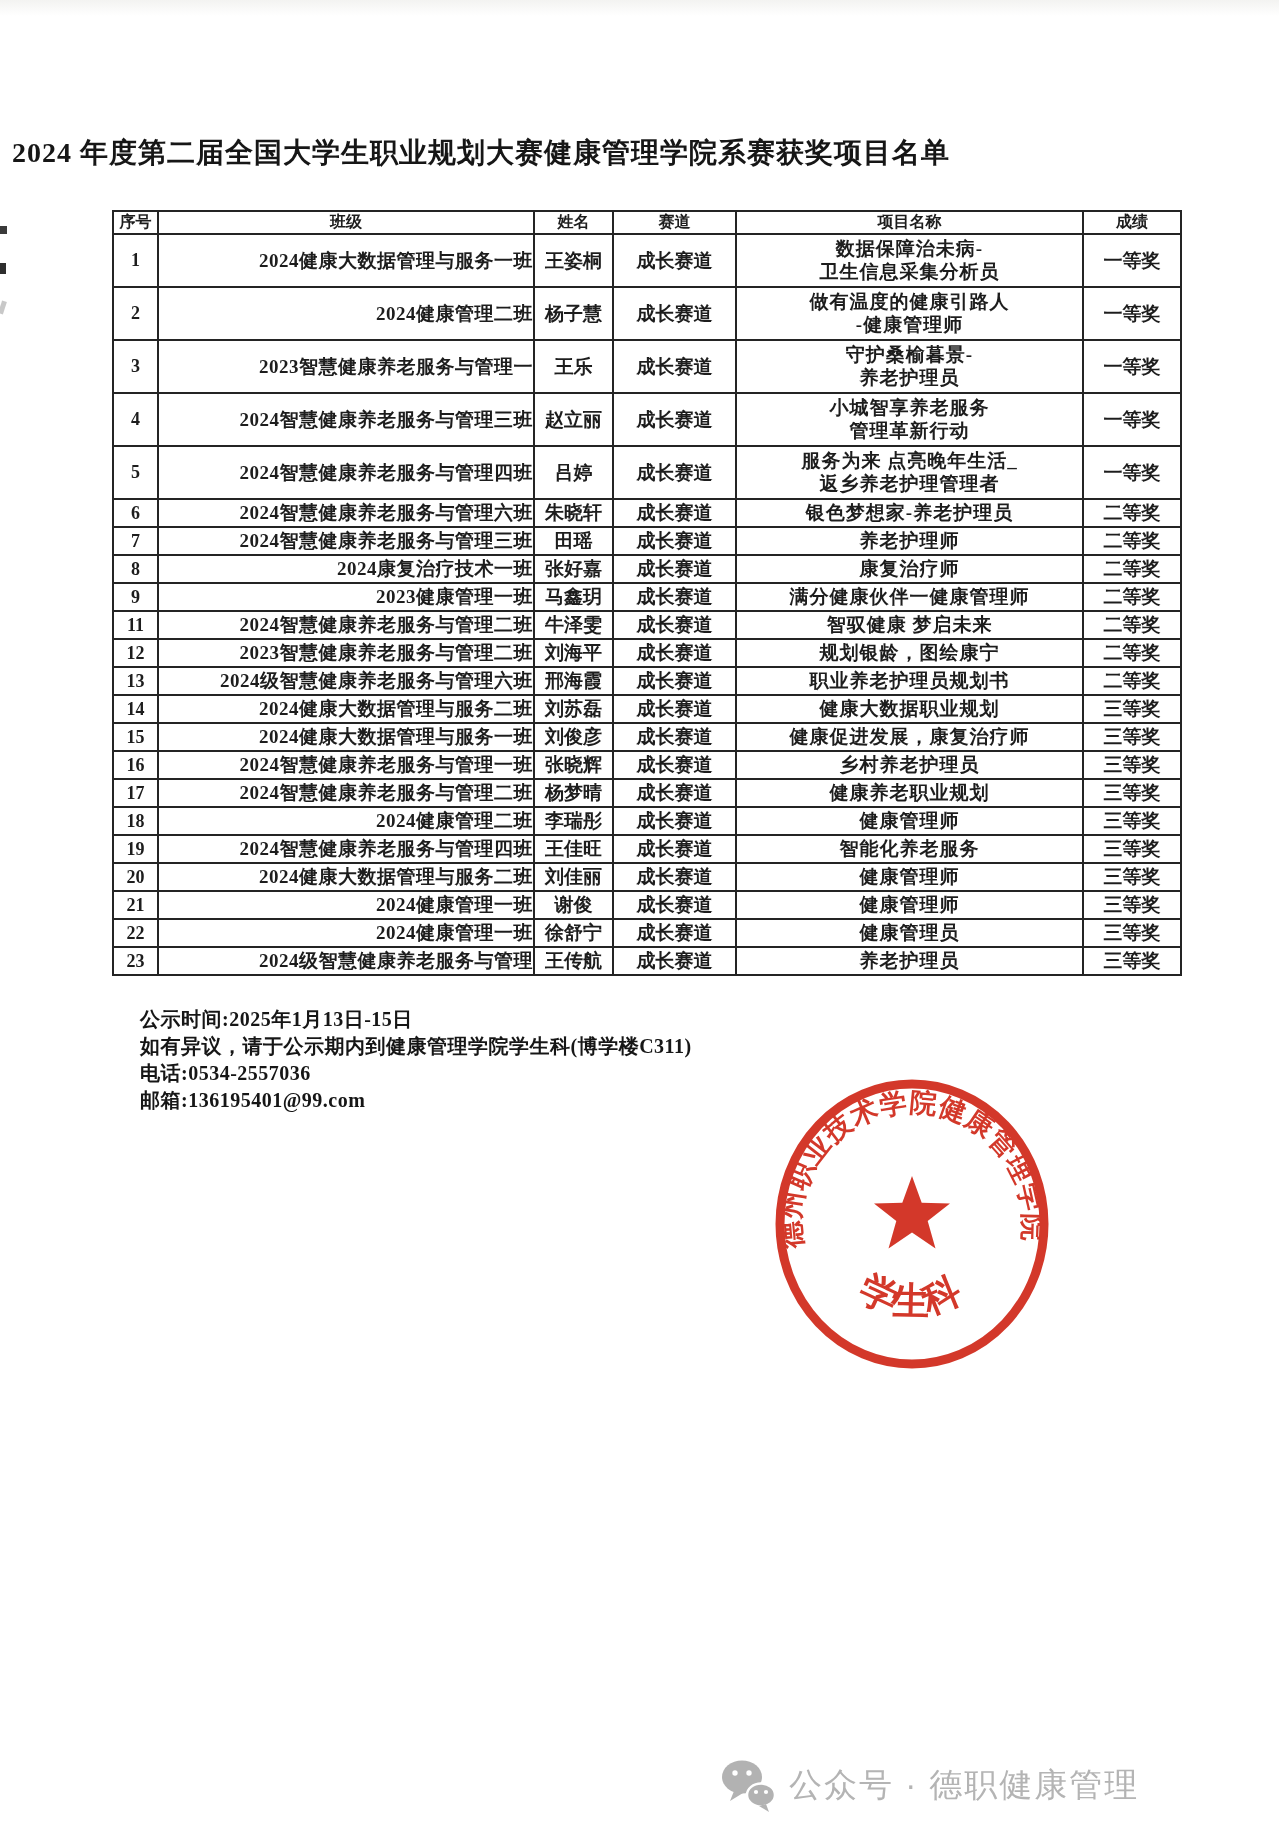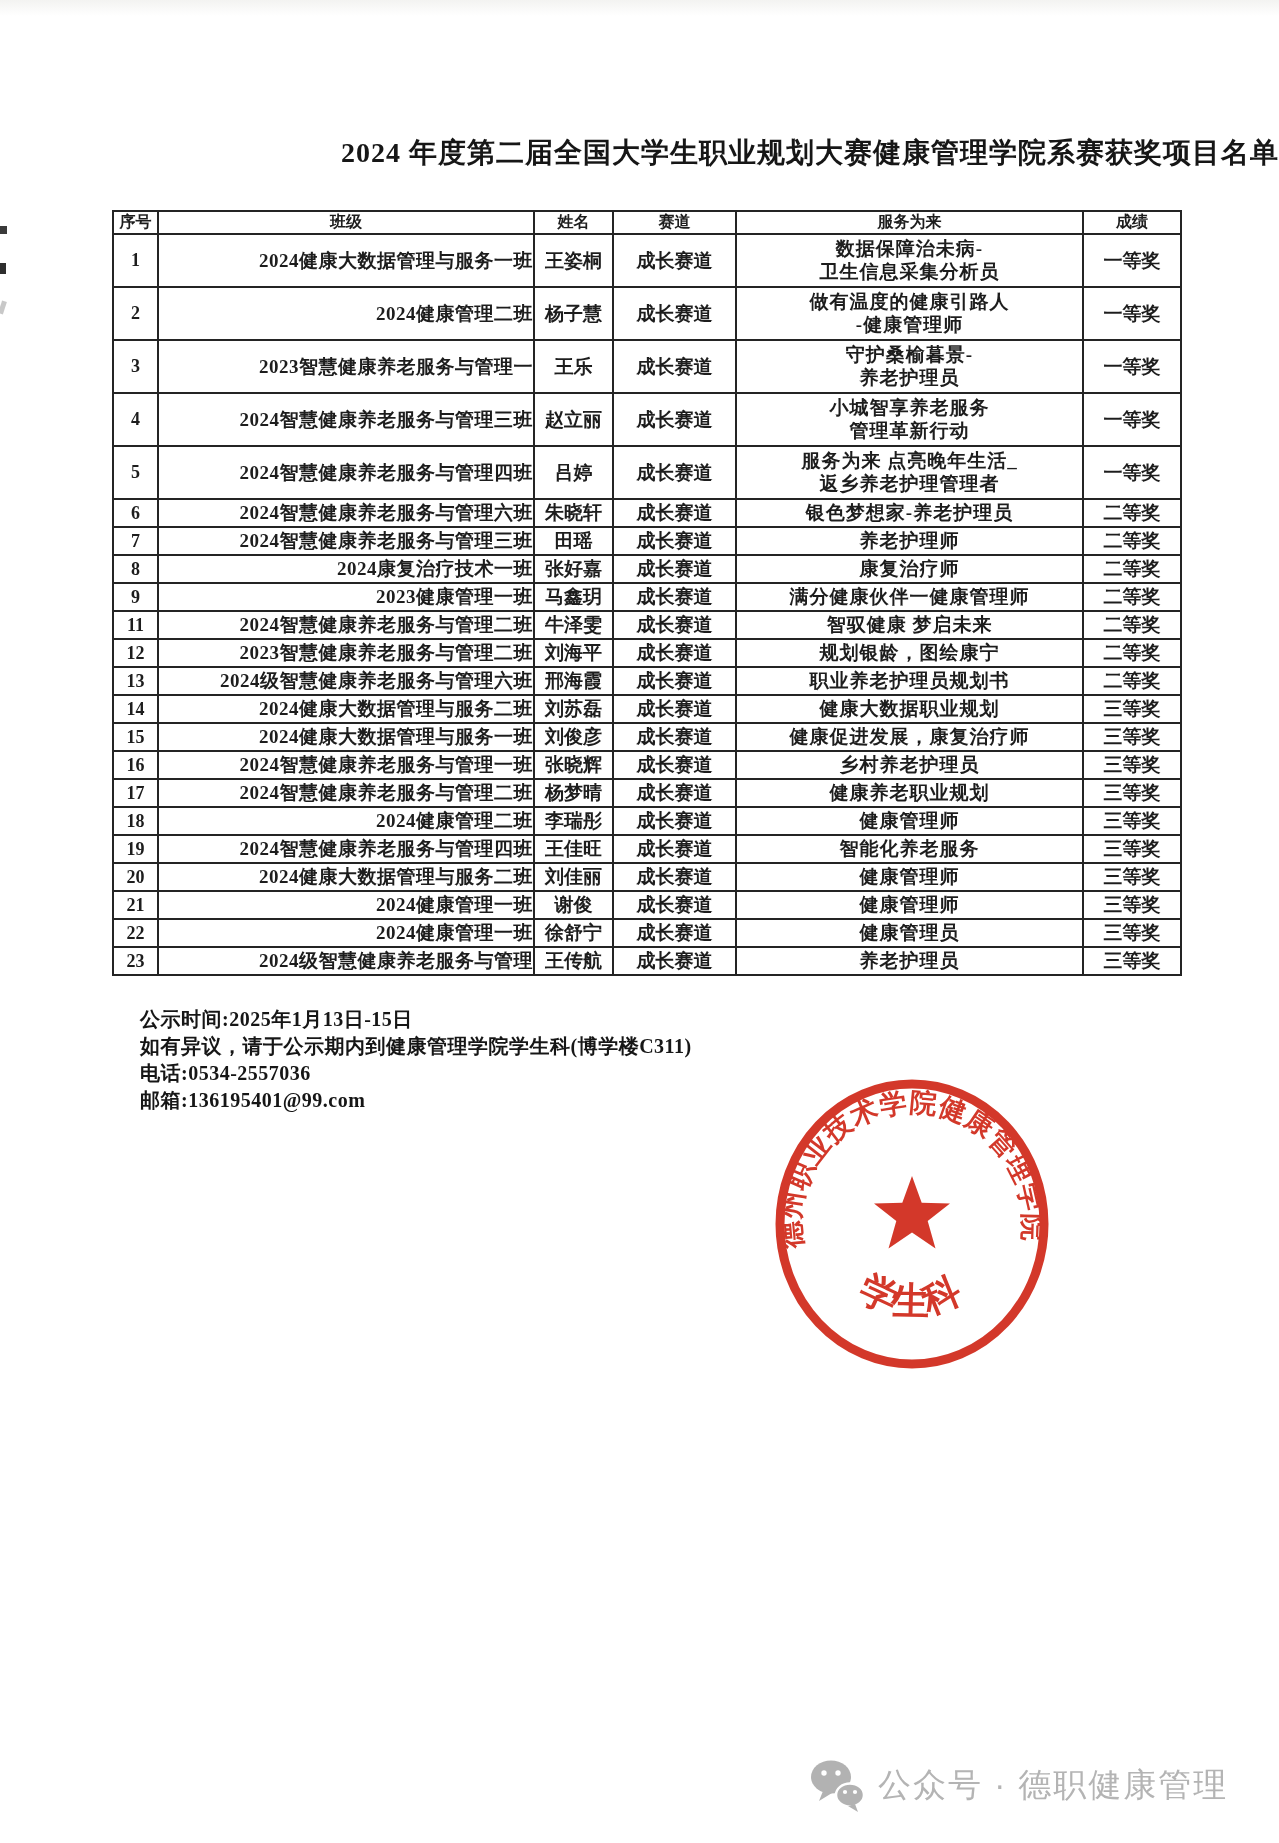--- a/index.html
+++ b/index.html
@@ -5,22 +5,22 @@
   html,body{margin:0;padding:0;}
   body{
     width:1279px;height:1843px;position:relative;overflow:hidden;
     background:#ffffff;
     font-family:"Liberation Serif", sans-serif;
     color:#1b1b1b;
   }
   .page{position:absolute;inset:0;background:linear-gradient(180deg,#f3f3f1 0px,#ffffff 16px);}
   
   .doc-title{
-    position:absolute;top:134px;left:4px;right:0;margin:0;
-    text-align:right;font-size:28px;font-weight:700;letter-spacing:1px;color:#161616;
+    position:absolute;top:134px;left:12px;right:0;margin:0;
+    text-align:left;font-size:28px;font-weight:700;letter-spacing:1px;color:#161616;
   }
   
   table.awards{
     position:absolute;left:112px;top:210px;width:1068px;
     border-collapse:collapse;table-layout:fixed;text-align:center;
     font-weight:700;color:#1d1d1d;
   }
   table.awards th, table.awards td{
     border:2px solid #242424;padding:0;vertical-align:middle;overflow:hidden;
   }
@@ -39,21 +39,21 @@
   
   .signature{
     position:absolute;left:769px;top:1144px;z-index:3;
     font-size:21px;font-weight:700;line-height:31px;color:#141414;letter-spacing:1px;
   }
   .signature .line2{padding-left:13px;letter-spacing:2px;}
   
   .stamp{position:absolute;left:766px;top:1078px;width:292px;height:292px;z-index:2;opacity:0.93;}
   
   .watermark{
-    position:absolute;left:810px;top:1758px;display:flex;align-items:center;gap:12px;
+    position:absolute;left:721px;top:1758px;display:flex;align-items:center;gap:12px;
     color:#b4b4b4;z-index:1;
   }
   .watermark .wm-text{
     font-family:"Liberation Sans", sans-serif;
     font-size:33px;letter-spacing:2px;font-weight:400;
   }
   .wm-icon{width:56px;height:54px;flex:0 0 auto;}
   
   .edge-mark{position:absolute;left:0;background:#3a3a3a;}
   .edge-mark.m1{top:226px;width:7px;height:8px;}
@@ -75,21 +75,21 @@
       <col style="width:123px">
         <col style="width:347px">
         <col style="width:98px">
     </colgroup>
     <thead>
       <tr>
         <th>序号</th>
         <th>班级</th>
         <th>姓名</th>
         <th>赛道</th>
-        <th>服务为来</th>
+        <th>项目名称</th>
         <th>成绩</th>
       </tr>
     </thead>
     <tbody>
         <tr class="tall">
           <td class="c-no">1</td>
           <td class="c-className">2024健康大数据管理与服务一班</td>
           <td class="c-name">王姿桐</td>
           <td class="c-track">成长赛道</td>
           <td class="c-project">数据保障治未病-

